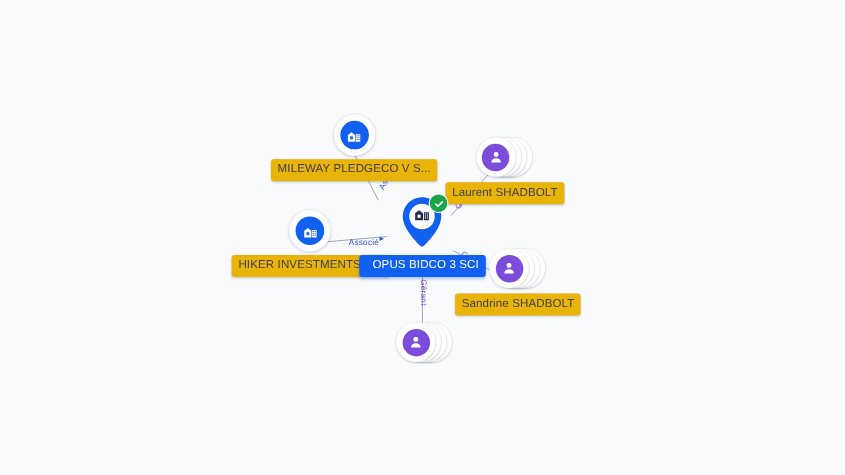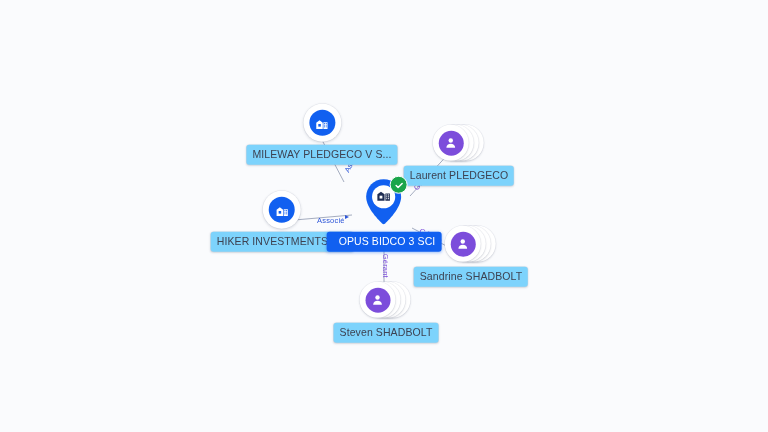--- a/index.html
+++ b/index.html
@@ -121,21 +121,21 @@
     border: 1.6px solid #ffffff;
     display: flex;
     align-items: center;
     justify-content: center;
     z-index: 6;
   }
 
   
   .chip {
     margin-top: 3px;
-    background: #7dd3fc;
+    background: #eab308;
     color: #3d4252;
     font-size: 10.5px;
     line-height: 1;
     padding: 4px 6px 5px 6px;
     border-radius: 3px;
     white-space: nowrap;
     box-shadow: 0 1px 2px rgba(40,50,80,0.16), 0 0 0 0.5px rgba(130,140,165,0.14);
     letter-spacing: 0.1px;
   }
   .chip.primary {
@@ -240,21 +240,21 @@
         <div class="sheet s1"></div>
         <div class="sheet s0">
           <div class="pp-disc">
             <svg width="14" height="14" viewBox="0 0 24 24" fill="#ffffff">
               <circle cx="12" cy="8" r="3.8"></circle>
               <path d="M4.5 20.5c0-4.2 3.4-6.6 7.5-6.6s7.5 2.4 7.5 6.6H4.5z"></path>
             </svg>
           </div>
         </div>
       </div>
-      <div class="chip person">Laurent PLEDGECO</div>
+      <div class="chip person">Laurent SHADBOLT</div>
     </div>
   </div>
 
   <div class="node" style="left:471px; top:255px;">
     <div class="node-inner">
       <div class="person-stack">
         <div class="sheet s3"></div>
         <div class="sheet s2"></div>
         <div class="sheet s1"></div>
         <div class="sheet s0">
@@ -278,21 +278,20 @@
         <div class="sheet s1"></div>
         <div class="sheet s0">
           <div class="pp-disc">
             <svg width="14" height="14" viewBox="0 0 24 24" fill="#ffffff">
               <circle cx="12" cy="8" r="3.8"></circle>
               <path d="M4.5 20.5c0-4.2 3.4-6.6 7.5-6.6s7.5 2.4 7.5 6.6H4.5z"></path>
             </svg>
           </div>
         </div>
       </div>
-      <div class="chip person">Steven SHADBOLT</div>
     </div>
   </div>
 
   <div class="node" style="left:384px; top:214px;">
     <div class="node-inner">
       <div class="pin-wrap">
         <svg class="pin-shape" width="46" height="52" viewBox="0 0 46 52">
           <path d="M23 2.5c-9.7 0-17.5 7.8-17.5 17.5 0 11.4 13.6 24.5 16.3 27 .7.6 1.7.6 2.4 0 2.7-2.5 16.3-15.6 16.3-27C40.5 10.3 32.7 2.5 23 2.5z" fill="#1160f0"></path>
           <circle cx="23" cy="20" r="11.6" fill="#ffffff"></circle>
         </svg>

